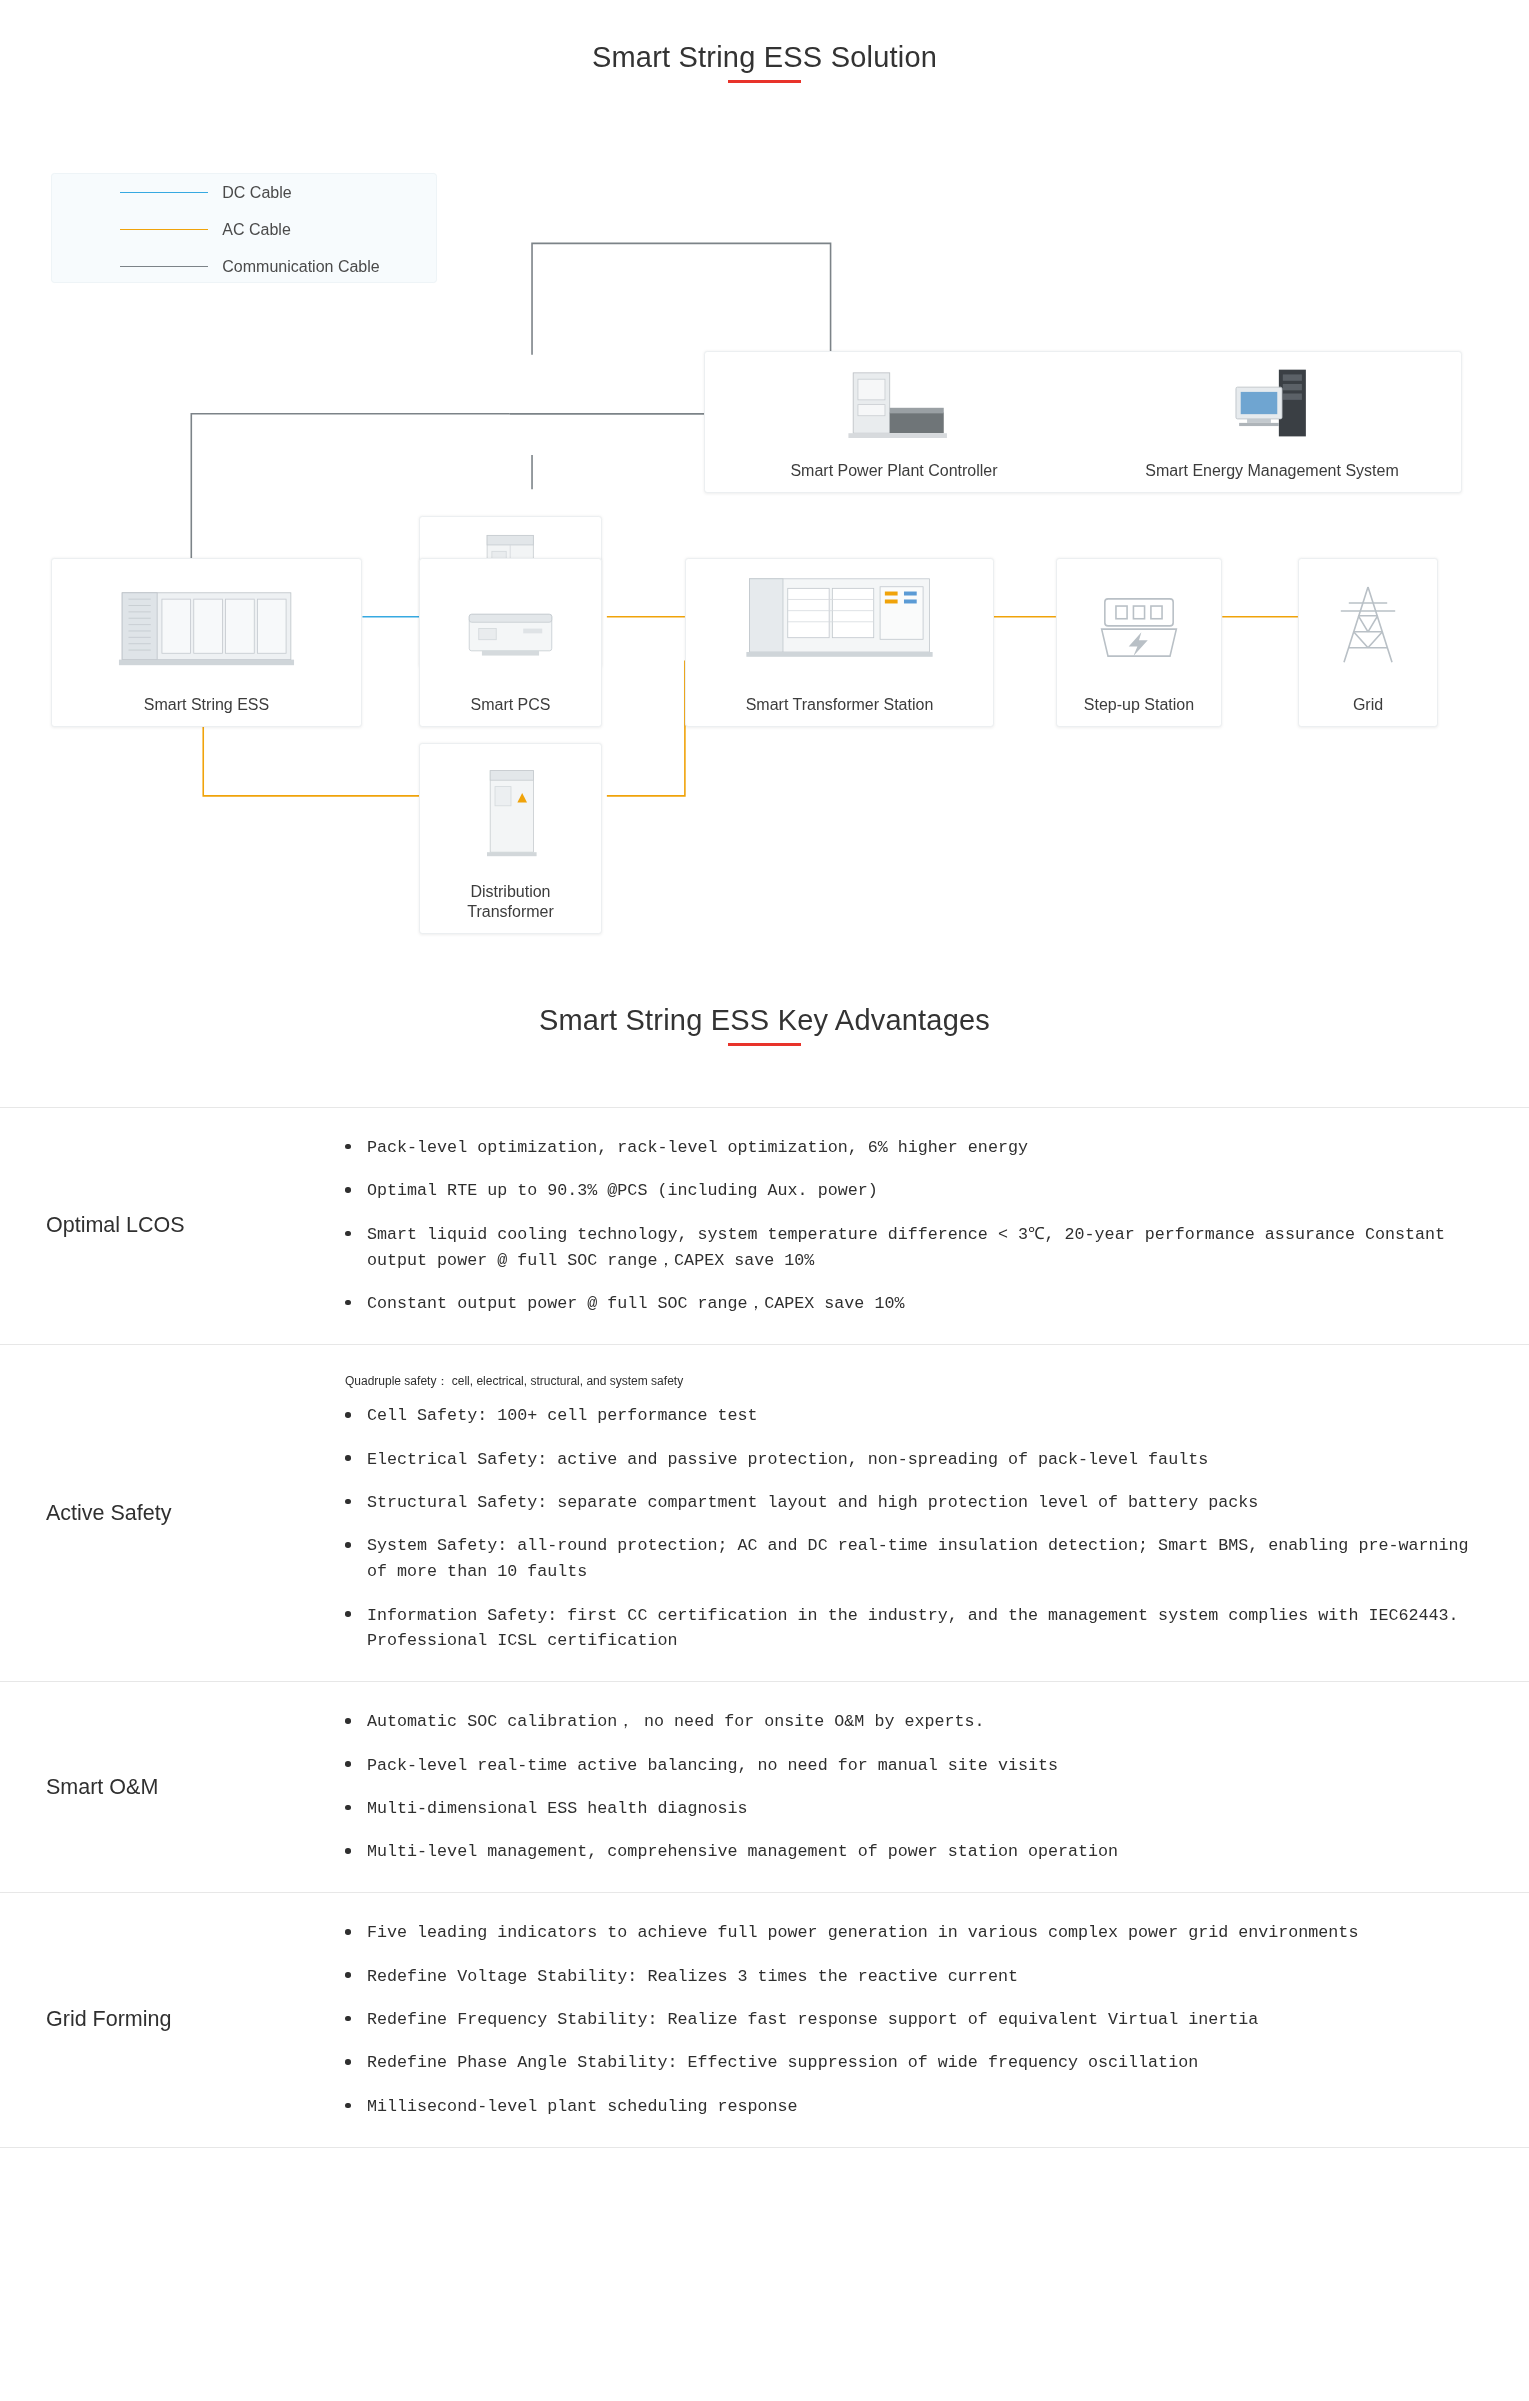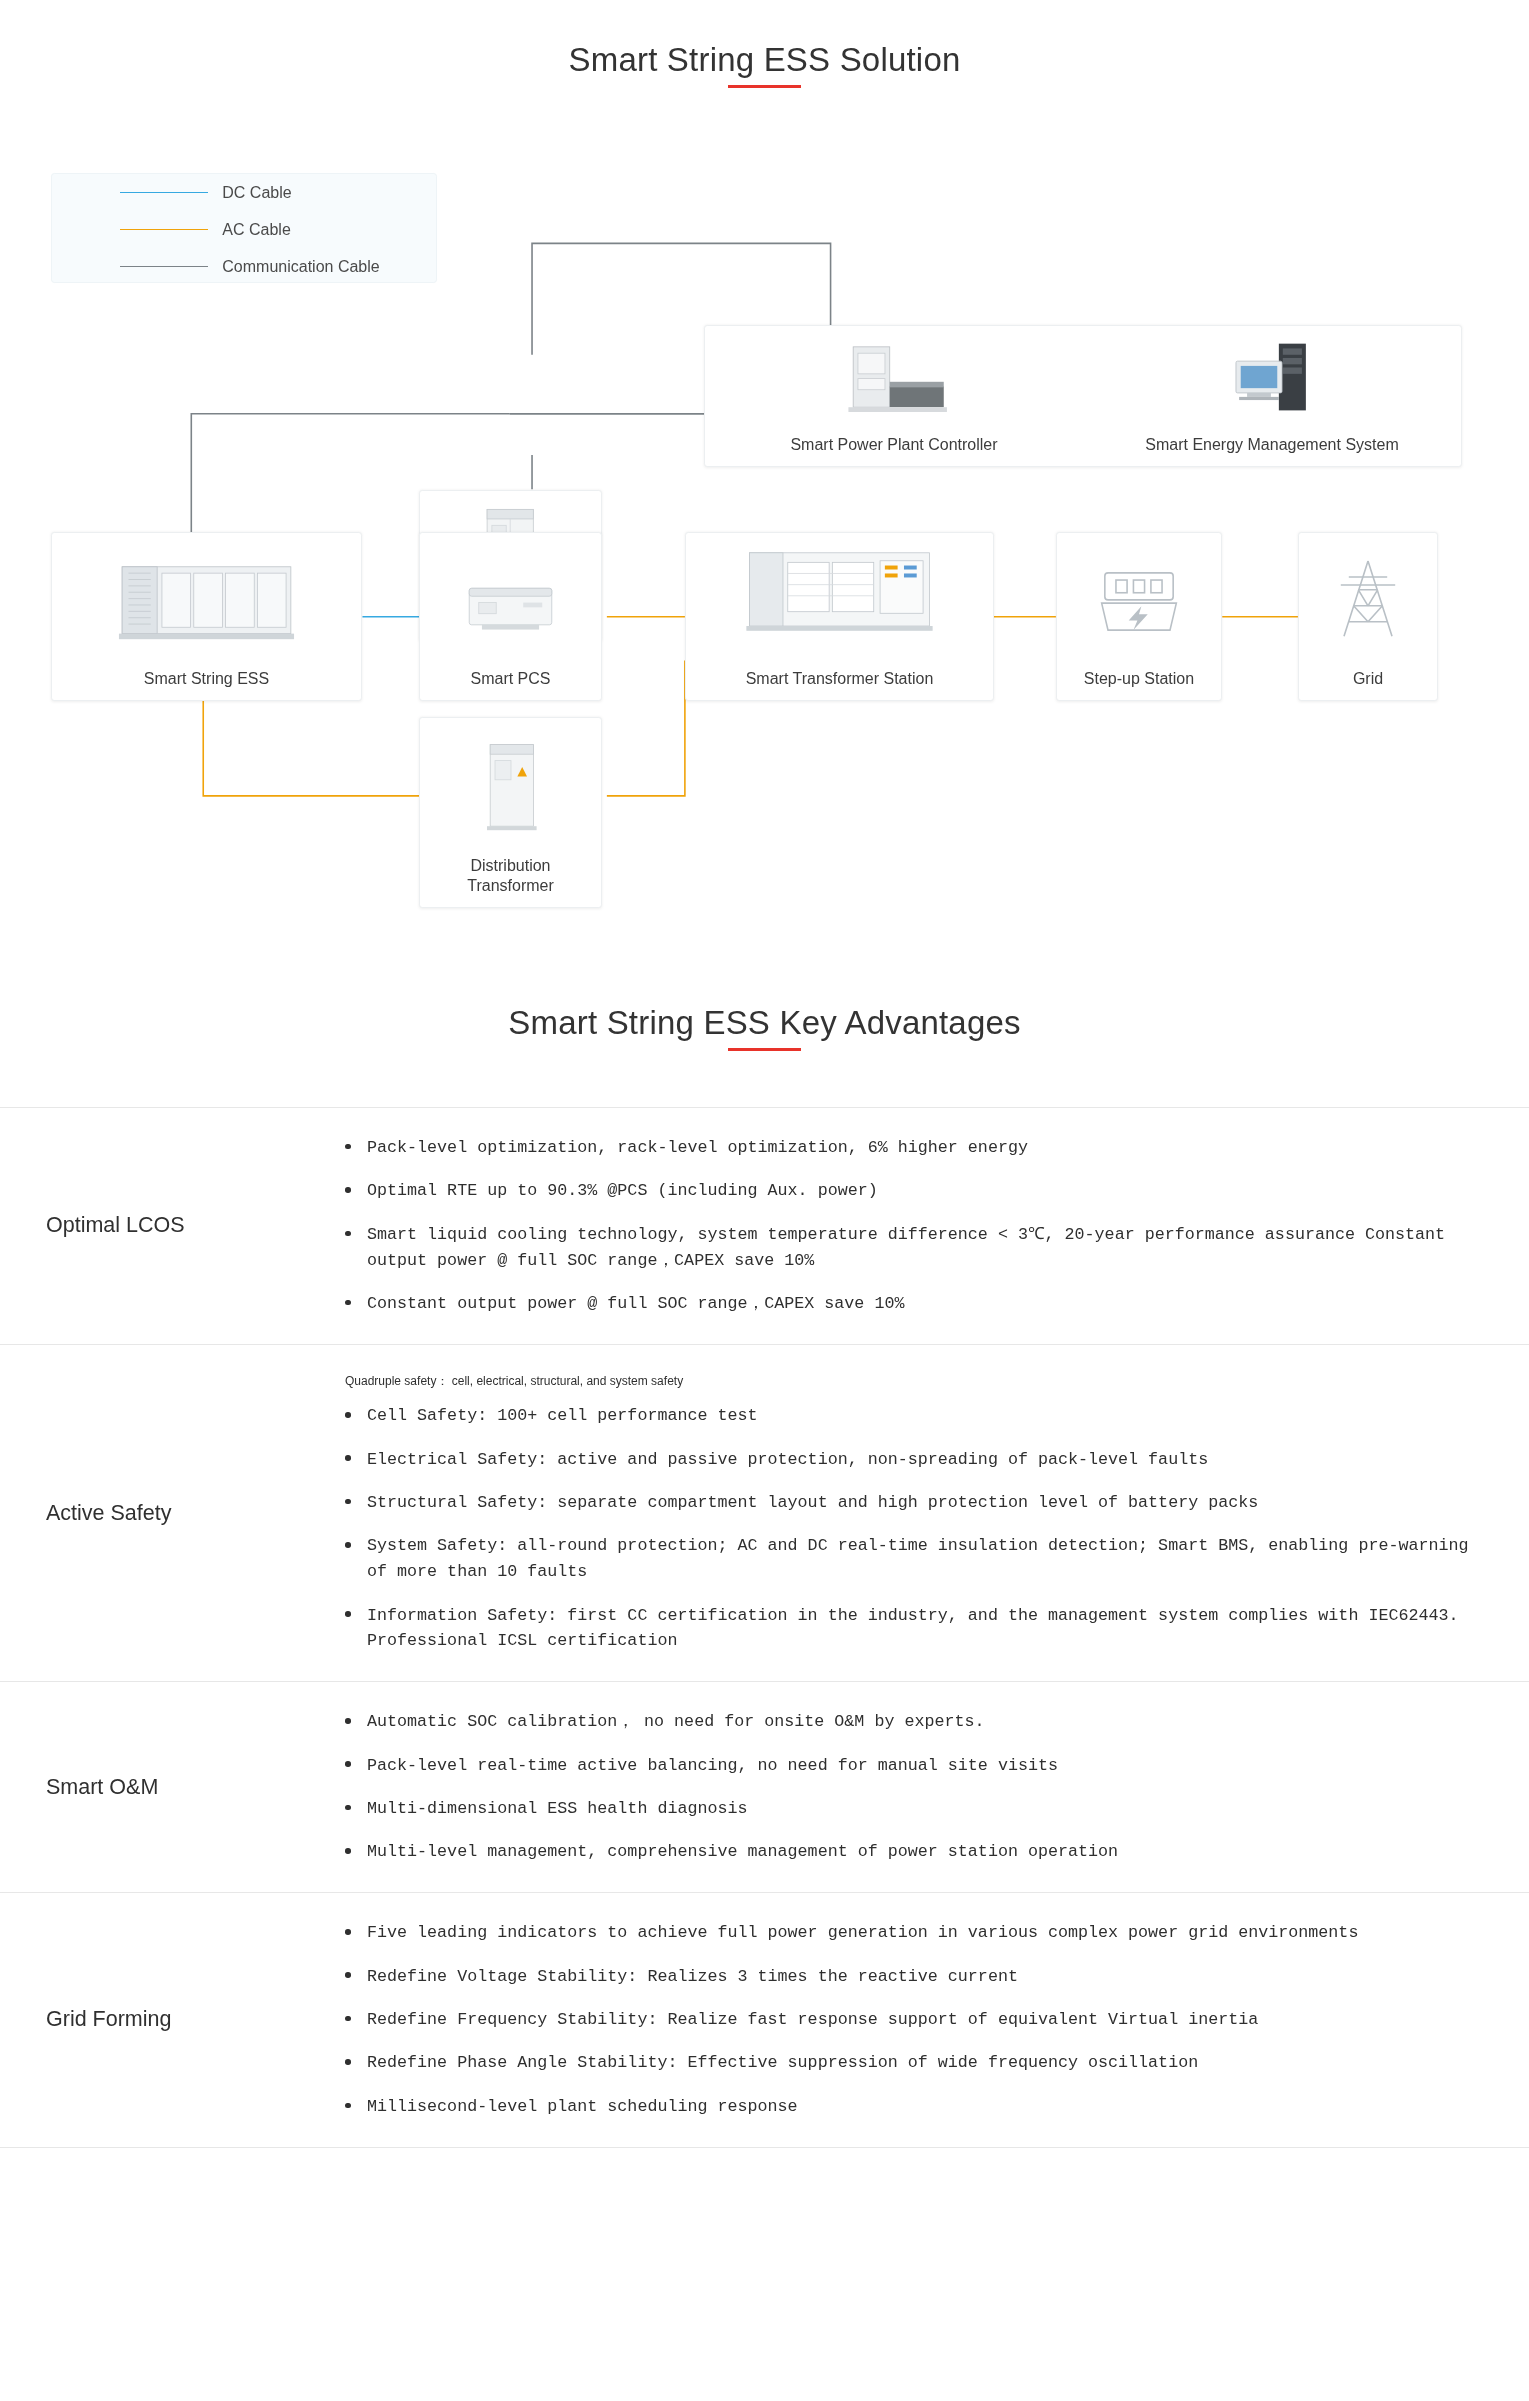--- a/index.html
+++ b/index.html
@@ -8,21 +8,21 @@
     background:#ffffff;
     font-family:"Liberation Sans", sans-serif;
     color:#2b2b2b;
     -webkit-font-smoothing:antialiased;
   }
   .page{position:relative;width:1529px;height:2401px;overflow:hidden;}
 
   
   .section-title{
     text-align:center;
-    font-size:33px;
+    font-size:29px;
     font-weight:400;
     color:#333;
     letter-spacing:0.2px;
   }
   .title-underline{
     width:73px;height:2.4px;background:#e8332a;margin:6.4px auto 0;
   }
   #title-1{position:absolute;left:0;top:41px;width:1529px;}
   #title-2{position:absolute;left:0;top:1004px;width:1529px;}
 
@@ -34,20 +34,21 @@
   }
   .legend-row{display:flex;align-items:center;height:37px;padding-left:68px;}
   .legend-line{width:88px;height:1.6px;margin-right:14.3px;}
   .legend-label{font-size:16px;color:#4a4a4a;}
 
   .node{
     position:absolute;background:#ffffff;border:0.8px solid #eceff1;border-radius:3.2px;
     box-shadow:0 0.8px 3.2px rgba(0,0,0,.07);
     display:flex;flex-direction:column;align-items:center;justify-content:flex-end;
     box-sizing:border-box;
+    margin-top:26px;
   }
   .node .caption{
     font-size:16px;color:#3c3c3c;text-align:center;line-height:1.25;
     padding:0 4.8px 11px;white-space:pre-line;
   }
   .node .art{flex:1 1 auto;display:flex;align-items:center;justify-content:center;width:100%;}
 
   
   .adv{position:absolute;left:0;top:1107px;width:1529px;}
   .adv-row{display:flex;border-top:0.8px solid #e7e7e7;}

